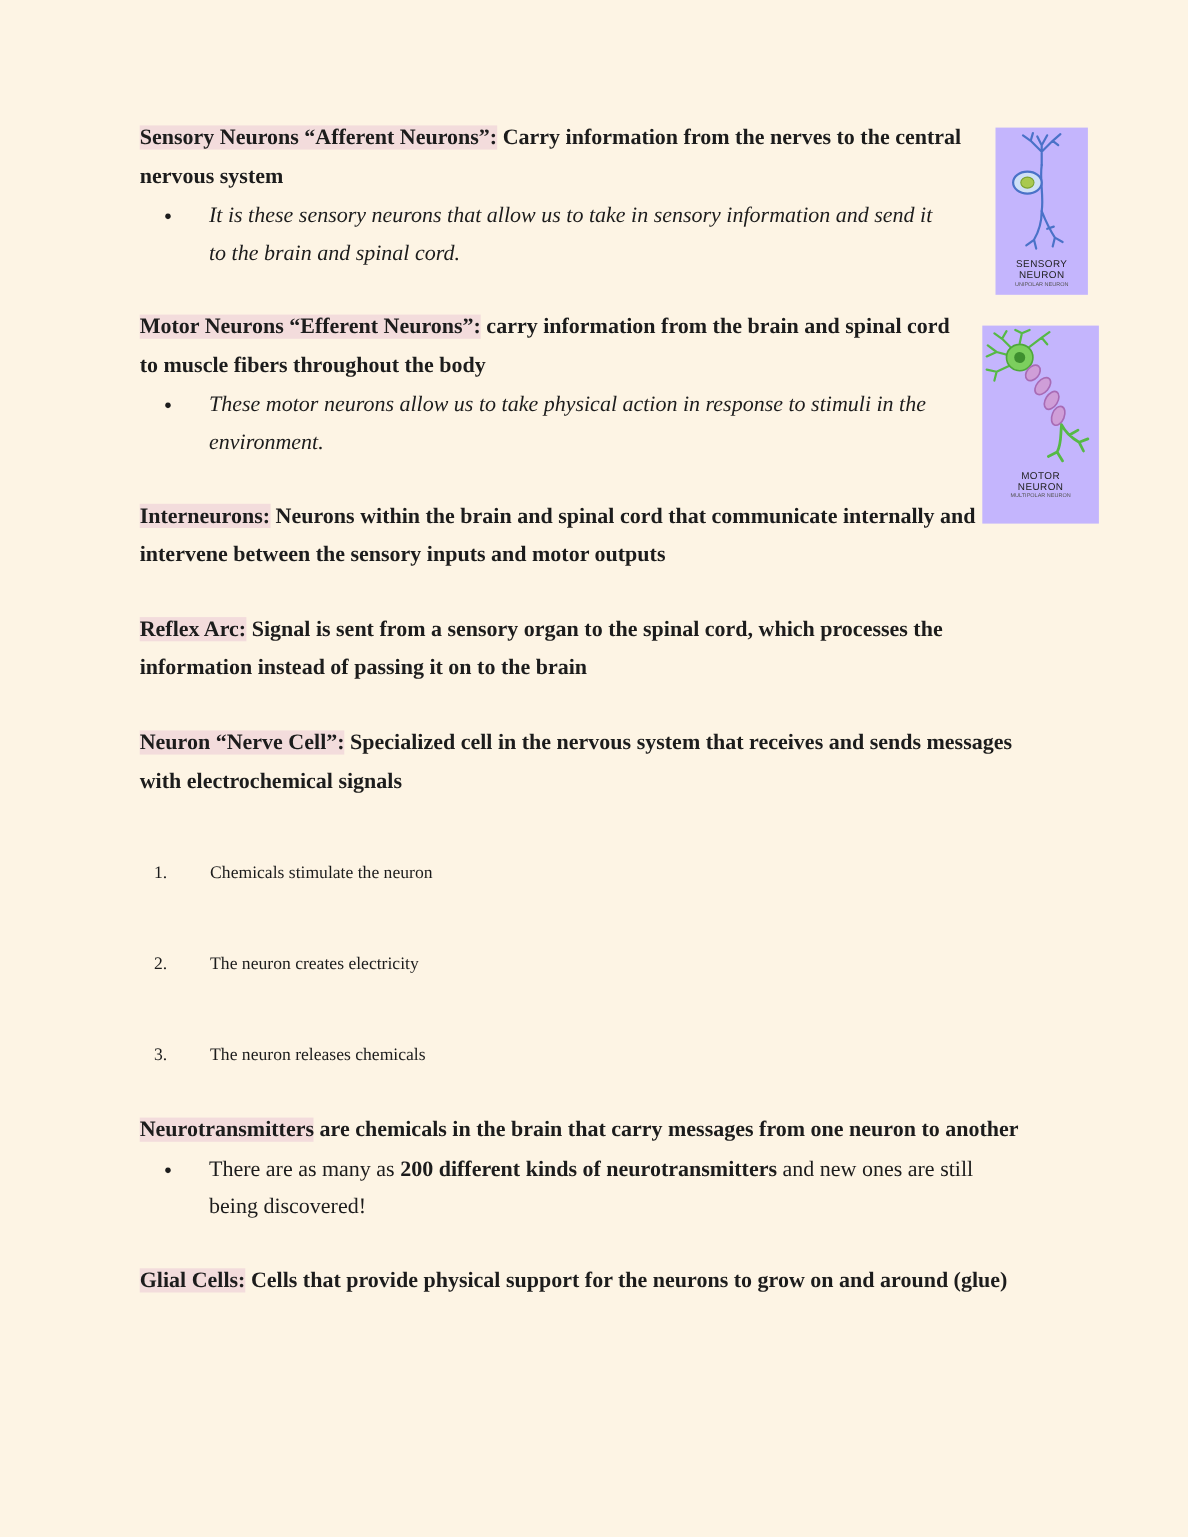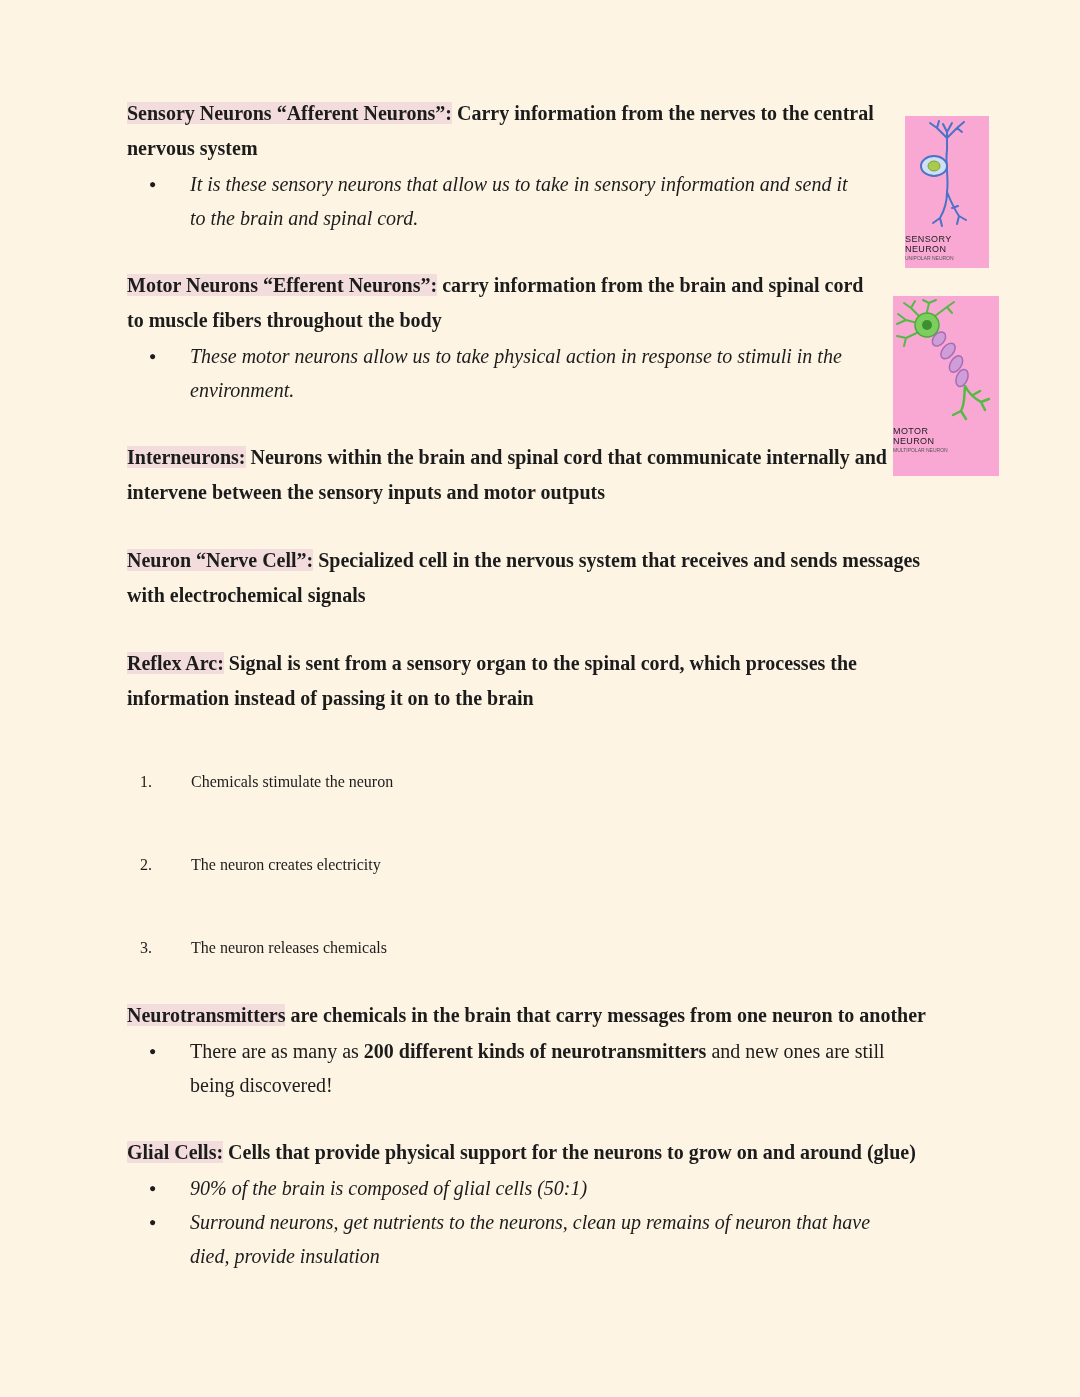--- a/index.html
+++ b/index.html
@@ -8,21 +8,21 @@
     width: 1080px;
     height: 1397px;
     background: #fdf4e4;
     font-family: "Liberation Serif", serif;
     color: #1c1c1c;
     position: relative;
     overflow: hidden;
   }
   .content {
     position: absolute;
-    top: 96px;
+    top: 108px;
     left: 127px;
     width: 880px;
   }
   .section { margin-bottom: 33px; }
   .heading {
     font-weight: bold;
     font-size: 20px;
     line-height: 35px;
   }
   .narrow { max-width: 750px; }
@@ -65,22 +65,22 @@
   }
   ol.steps li::before {
     content: counter(step) ".";
     position: absolute;
     left: -51px;
   }
   .b { font-weight: bold; }
 
   .figure {
     position: absolute;
-    background: #f9a8d4;
-    text-align: left;
+    background: #c4b5fd;
+    text-align: center;
     padding-top: 2px;
   }
   #fig-sensory { left: 905px; top: 116px; width: 84px; height: 152px; }
   #fig-motor   { left: 893px; top: 296px; width: 106px; height: 180px; }
   .fig-label {
     font-family: "Liberation Sans", sans-serif;
     font-size: 9px;
     line-height: 10px;
     color: #222;
     letter-spacing: 0.4px;
@@ -117,27 +117,27 @@
   </div>
 
   <div class="section">
     <div class="heading wide">
       <span class="hl">Interneurons:</span><span> Neurons within the brain and spinal cord that communicate internally and intervene between the sensory inputs and motor outputs</span>
     </div>
   </div>
 
   <div class="section">
     <div class="heading wide">
-      <span class="hl">Neuron “Nerve Cell”:</span><span> Specialized cell in the nervous system that receives and sends messages with electrochemical signals</span>
+      <span class="hl">Reflex Arc:</span><span> Signal is sent from a sensory organ to the spinal cord, which processes the information instead of passing it on to the brain</span>
     </div>
   </div>
 
   <div class="section">
     <div class="heading wide">
-      <span class="hl">Reflex Arc:</span><span> Signal is sent from a sensory organ to the spinal cord, which processes the information instead of passing it on to the brain</span>
+      <span class="hl">Neuron “Nerve Cell”:</span><span> Specialized cell in the nervous system that receives and sends messages with electrochemical signals</span>
     </div>
   </div>
 
   <ol class="steps">
     <li>Chemicals stimulate the neuron</li>
     <li>The neuron creates electricity</li>
     <li>The neuron releases chemicals</li>
   </ol>
 
   <div class="section">
@@ -146,24 +146,20 @@
     </div>
     <ul class="bullets w">
       <li><span>There are as many as </span><span class="b">200 different kinds of neurotransmitters</span><span> and new ones are still being discovered!</span></li>
     </ul>
   </div>
 
   <div class="section">
     <div class="heading wide">
       <span class="hl">Glial Cells:</span><span> Cells that provide physical support for the neurons to grow on and around (glue)</span>
     </div>
-    <ul class="bullets italic w">
-      <li>90% of the brain is composed of glial cells  (50:1)</li>
-      <li>Surround neurons, get nutrients to the neurons, clean up remains of neuron that have died, provide insulation</li>
-    </ul>
   </div>
 
 </div>
 
 <div class="figure" id="fig-sensory">
   <svg viewBox="0 0 84 112" width="84" height="112">
     <g stroke="#4a72c8" stroke-width="2" fill="none" stroke-linecap="round">
       <path d="M42 32 L42 14 M42 20 L32 10 M42 20 L52 10 M32 10 L25 5 M32 10 L34 3 M52 10 L59 4 M52 10 L57 14 M42 14 L38 6 M42 14 L47 5"></path>
       <path d="M42 32 C 40 46 44 60 42 74"></path>
       <path d="M42 74 C 42 86 39 93 35 100 M42 74 C 46 84 50 92 54 98 M35 100 L28 105 M35 100 L37 108 M54 98 L61 102 M54 98 L52 106 M47 90 L53 88"></path>

